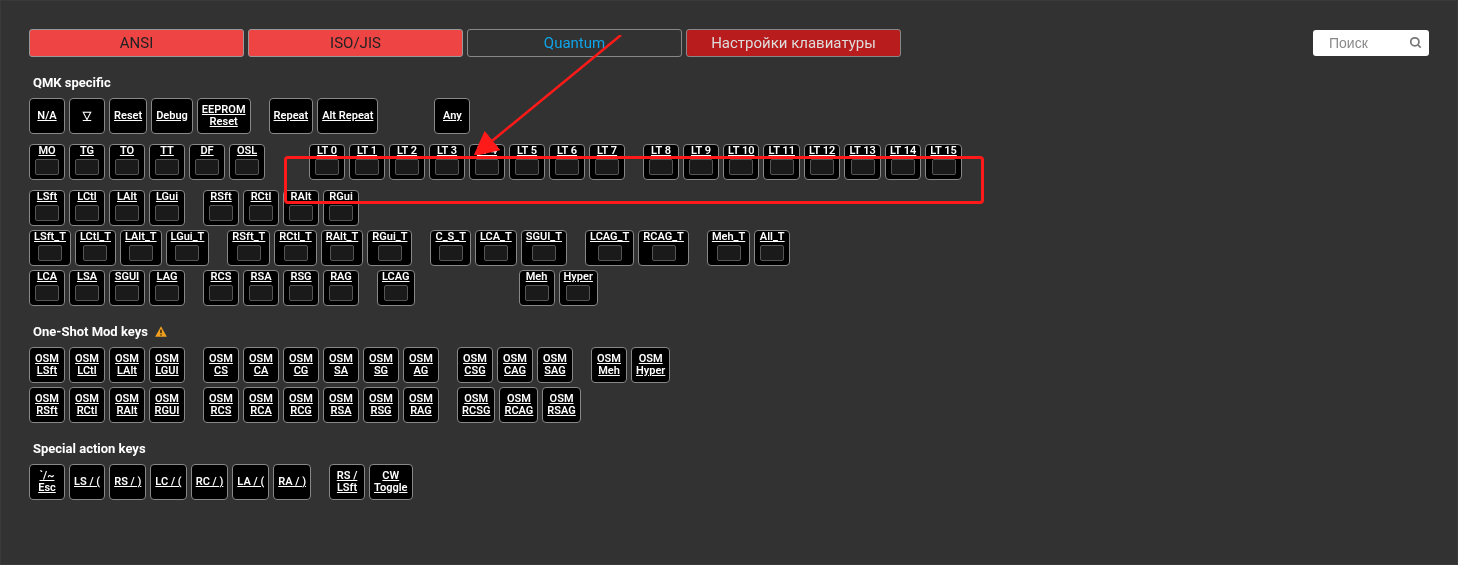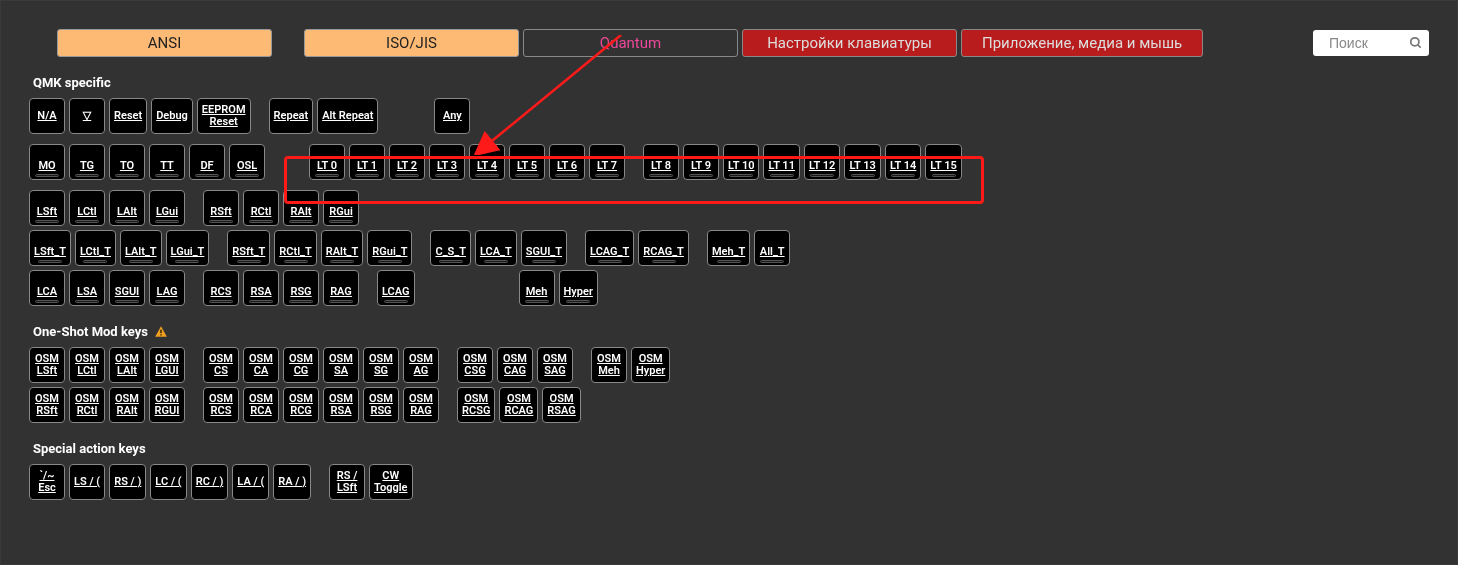--- a/index.html
+++ b/index.html
@@ -31,29 +31,28 @@
     padding: 4px 20px;
     min-width: 215px;
     height: 28px;
     display: flex;
     align-items: center;
     justify-content: center;
     cursor: pointer;
     border-radius: 3px;
   }
   .tab.light {
-    background: #fdba74;
+    background: #ef4444;
     color: #222;
     border-color: #999;
-    margin-left: 28px;
   }
   .tab.active {
     background: #323232;
     border-color: #888;
-    color: #ec4899;
+    color: #0ea5e9;
     font-weight: 400;
   }
   .search-wrap {
     margin-left: auto;
     position: relative;
   }
   .search {
     width: 116px;
     height: 26px;
     border-radius: 3px;
@@ -106,21 +105,21 @@
     font-size: 11px;
     font-weight: 600;
     padding: 2px 4px;
     text-align: center;
     line-height: 1.1;
     cursor: pointer;
     white-space: pre-line;
   }
   .key.slot {
     justify-content: flex-start;
-    padding-top: 15px;
+    padding-top: 0;
   }
   .key.slot::after {
     content: "";
     width: 22px;
     height: 14px;
     background: #1a1a1a;
     border: 1px solid #555;
     border-radius: 2px;
     margin-top: 2px;
   }
@@ -138,21 +137,20 @@
 </head>
 <body>
 
 <div class="container">
 
   <div class="tabs">
     <div class="tab light">ANSI</div>
     <div class="tab light">ISO/JIS</div>
     <div class="tab active">Quantum</div>
     <div class="tab">Настройки клавиатуры</div>
-    <div class="tab">Приложение, медиа и мышь</div>
     <div class="search-wrap">
       <input class="search" placeholder="Поиск" style="">
       <svg class="search-icon" viewBox="0 0 24 24" fill="none" stroke="#777" stroke-width="3">
           <circle cx="10" cy="10" r="7"></circle>
           <line x1="20" y1="20" x2="15" y2="15"></line>
         </svg>
     </div>
   </div>
 
   <div class="section">

